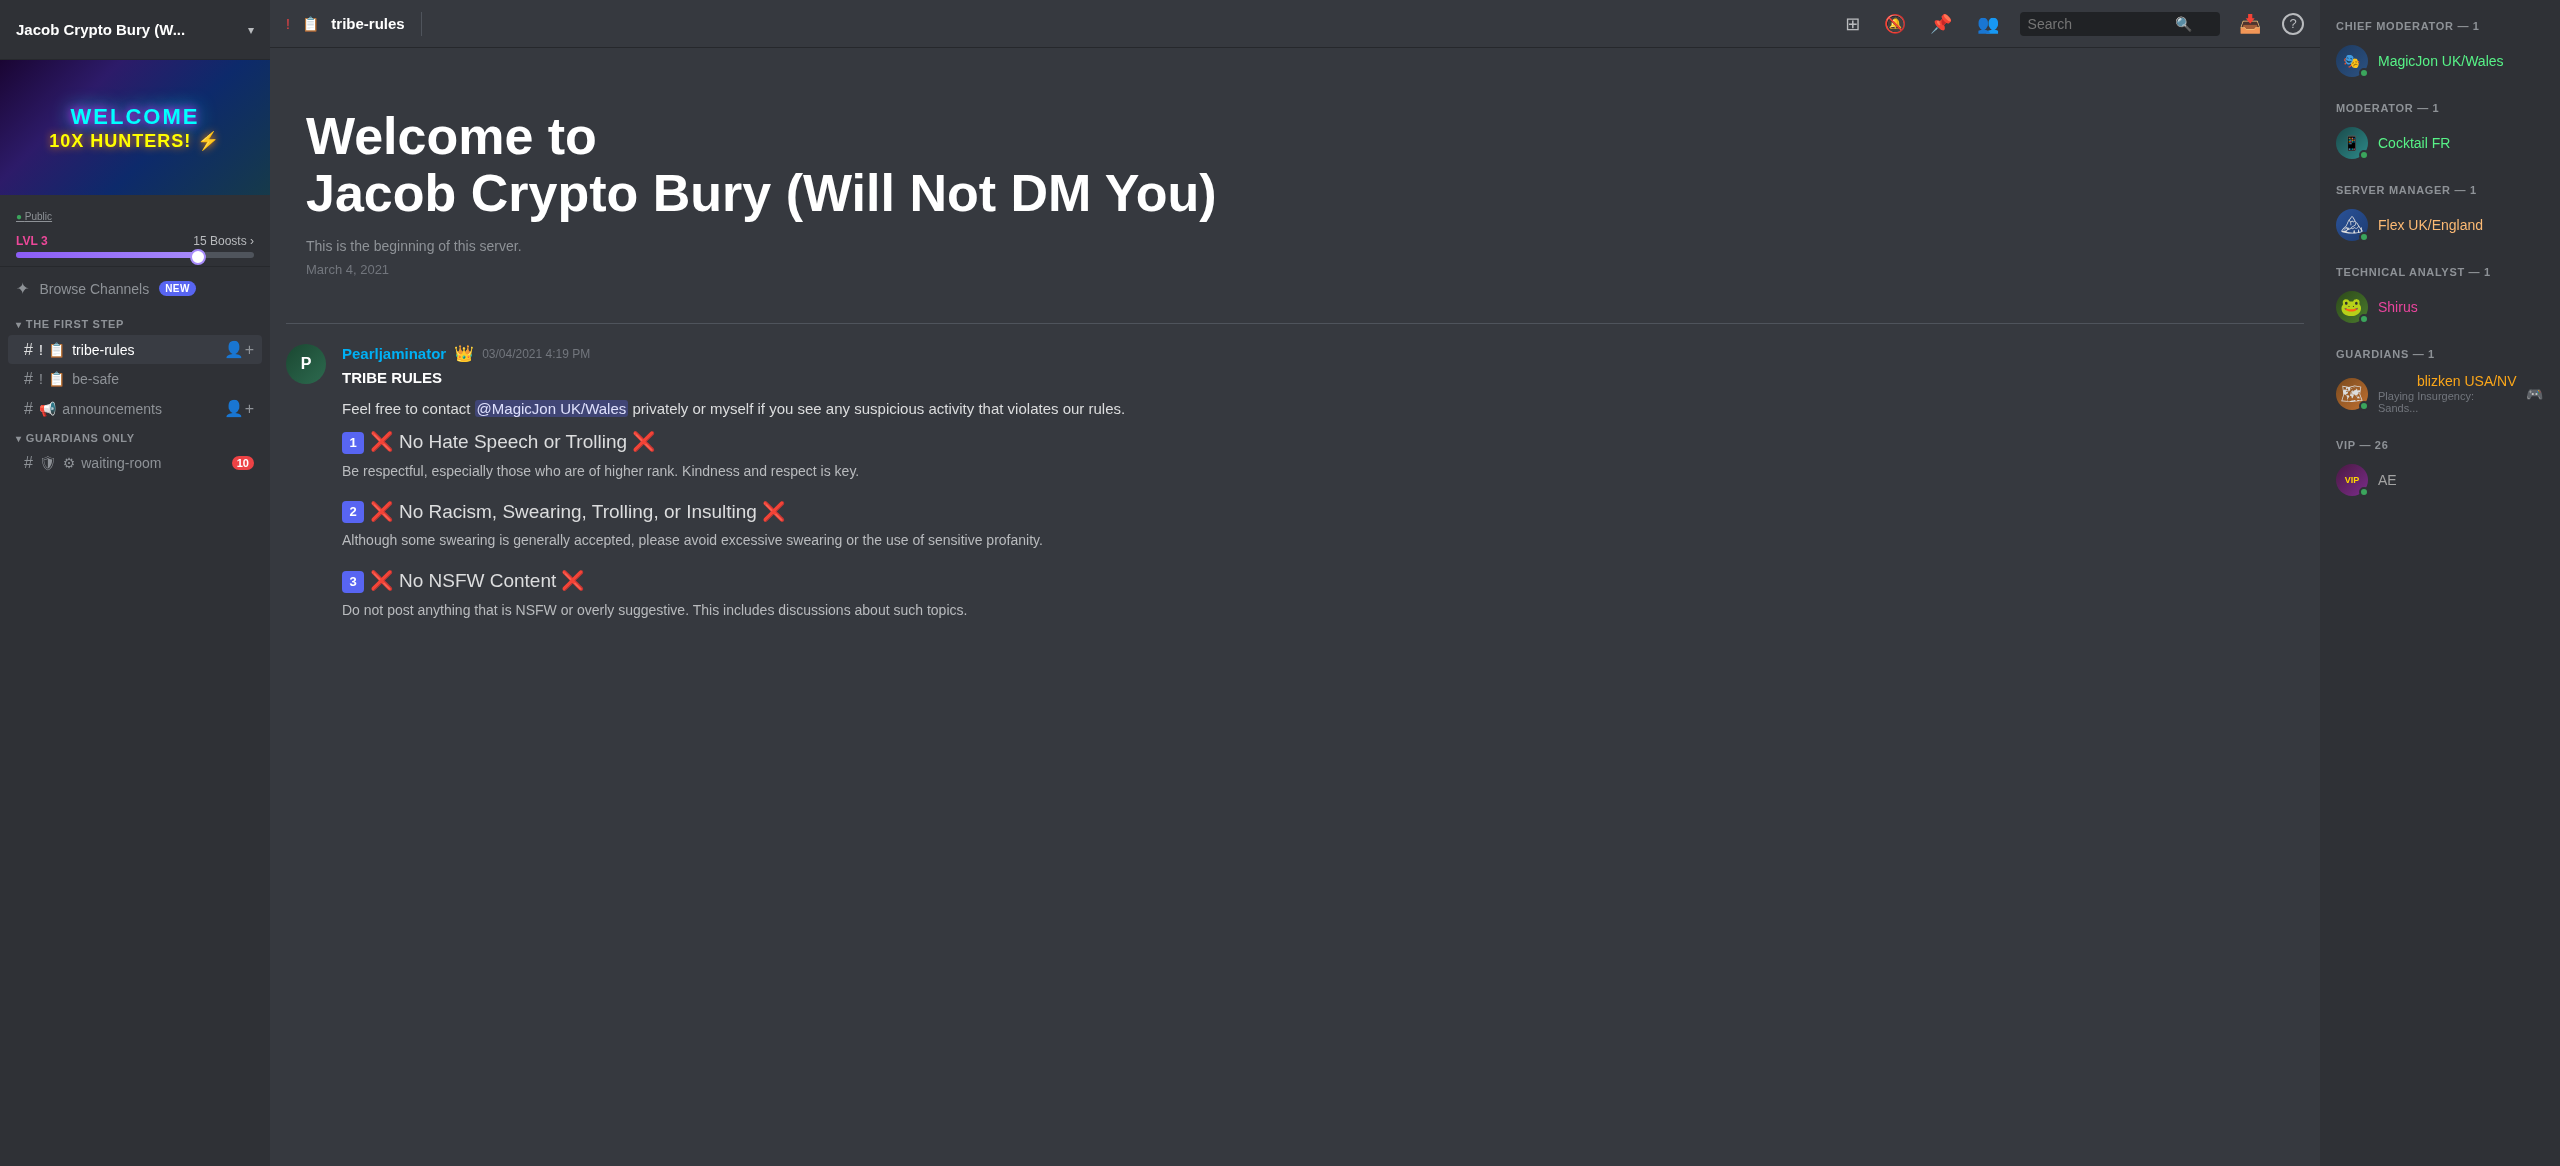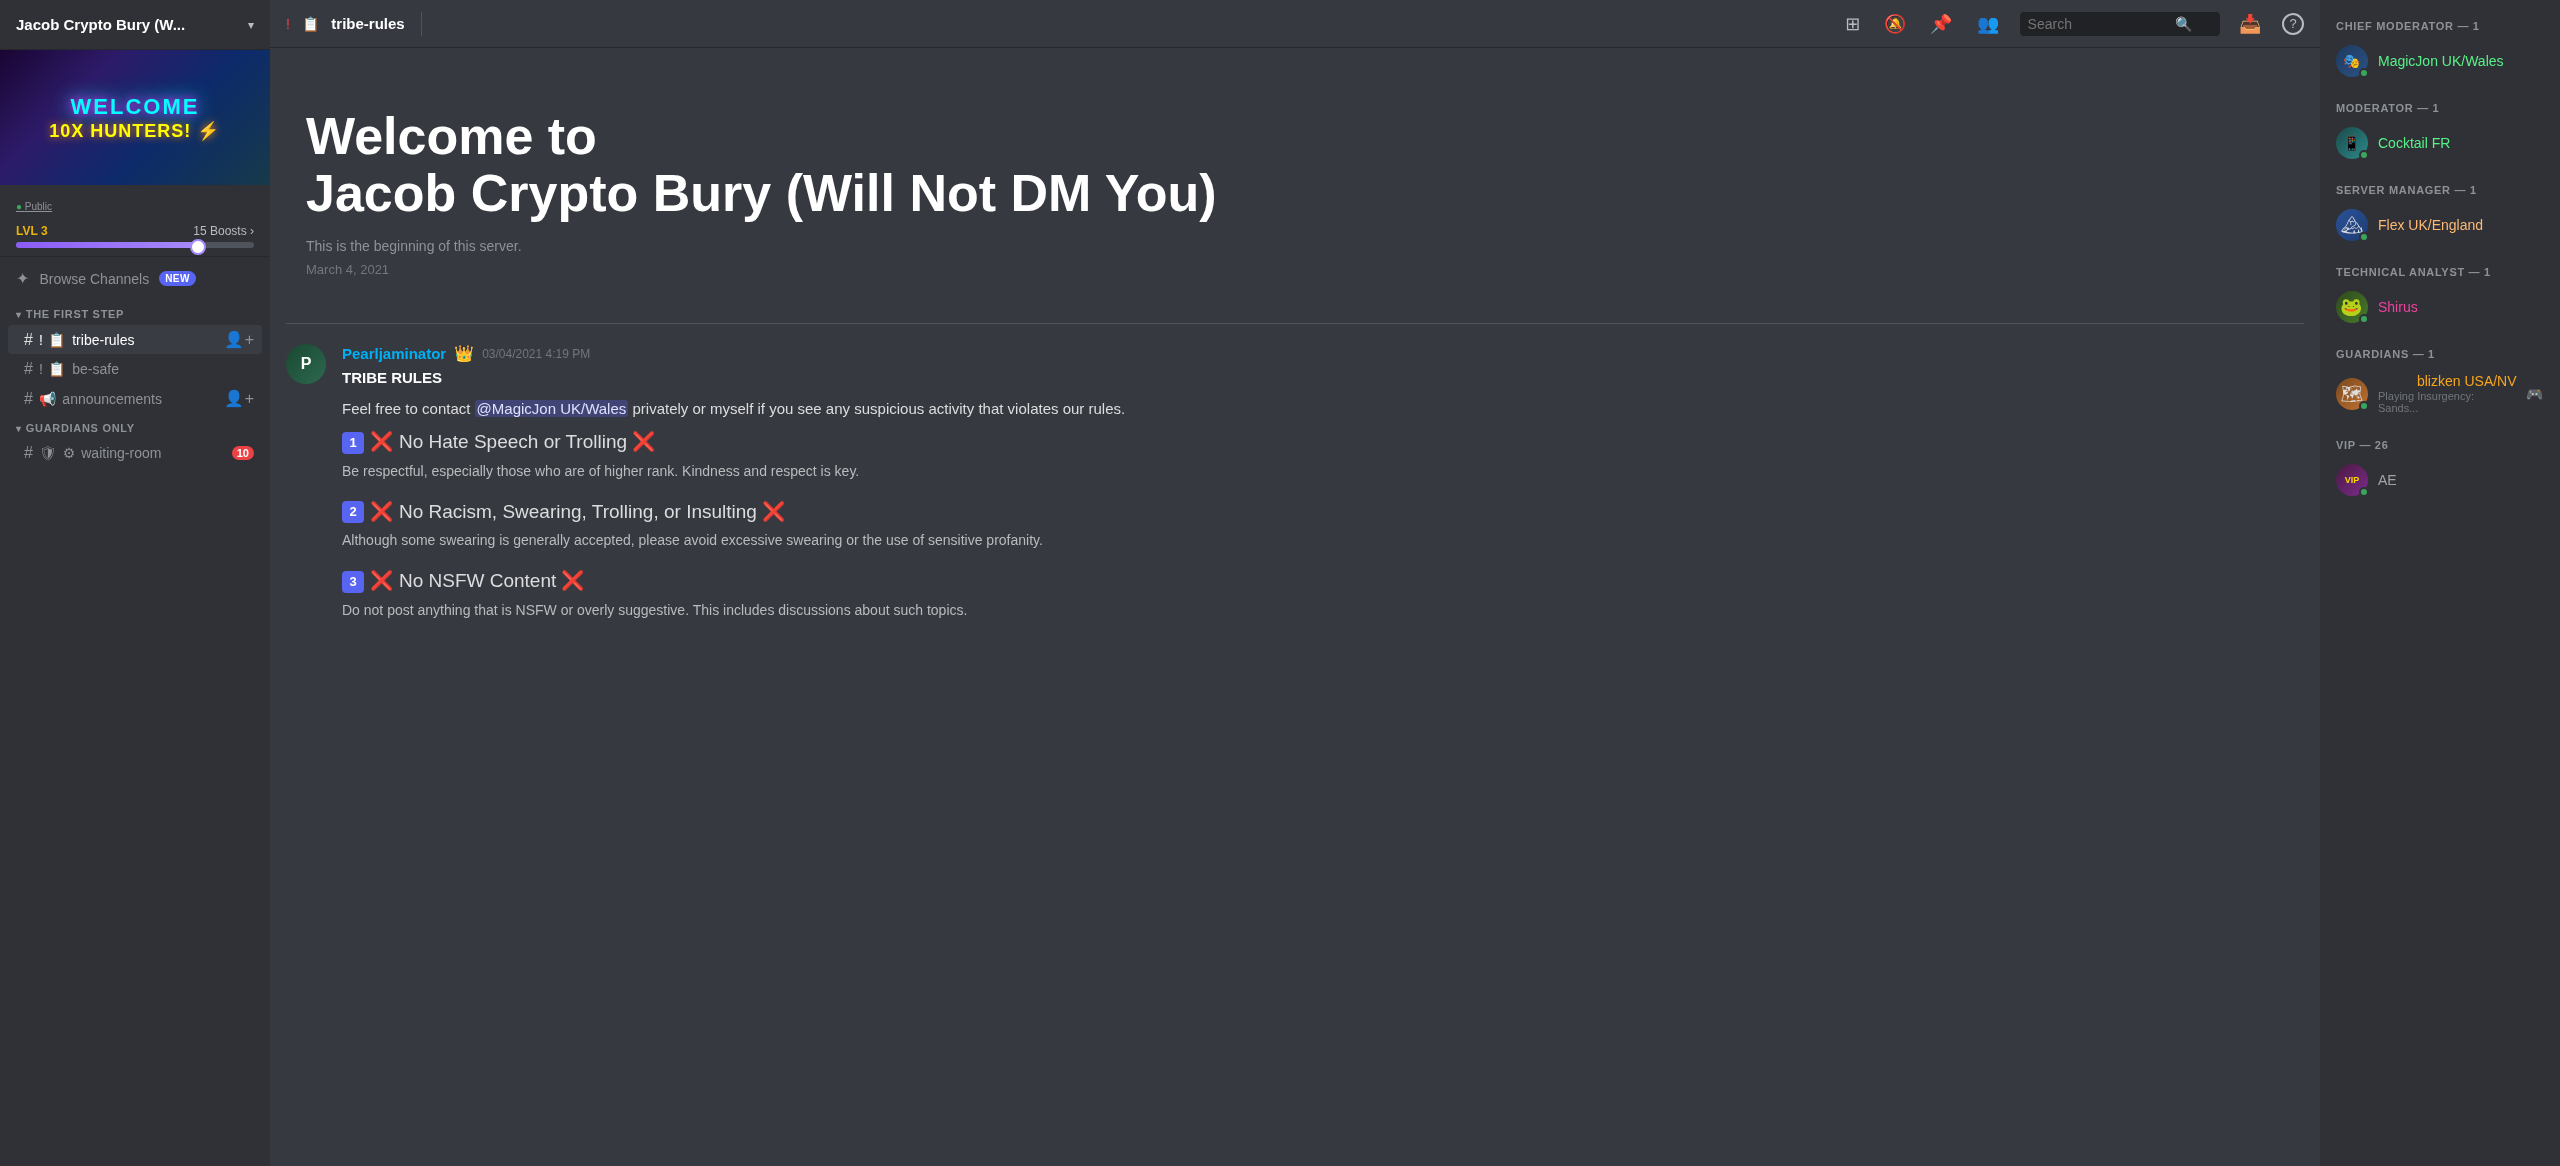--- a/index.html
+++ b/index.html
@@ -12,21 +12,21 @@
       background: #2f3136;
       display: flex;
       flex-direction: column;
       height: 100vh;
       overflow: hidden;
     }
 
     .server-header {
       background: #2f3136;
       padding: 0 16px;
-      height: 50px;
+      height: 60px;
       display: flex;
       align-items: center;
       justify-content: space-between;
       border-bottom: 1px solid #26282c;
       cursor: pointer;
     }
 
     .server-name {
       font-weight: 600;
       font-size: 15px;
@@ -76,21 +76,21 @@
 
     .level-row {
       display: flex;
       align-items: center;
       justify-content: space-between;
       margin-bottom: 4px;
     }
 
     .level-text {
       font-size: 12px;
-      color: #eab308;
+      color: #ec4899;
       font-weight: 600;
     }
 
     .boosts-text {
       font-size: 12px;
       color: #b9bbbe;
       cursor: pointer;
     }
 
     .progress-bar-bg {

